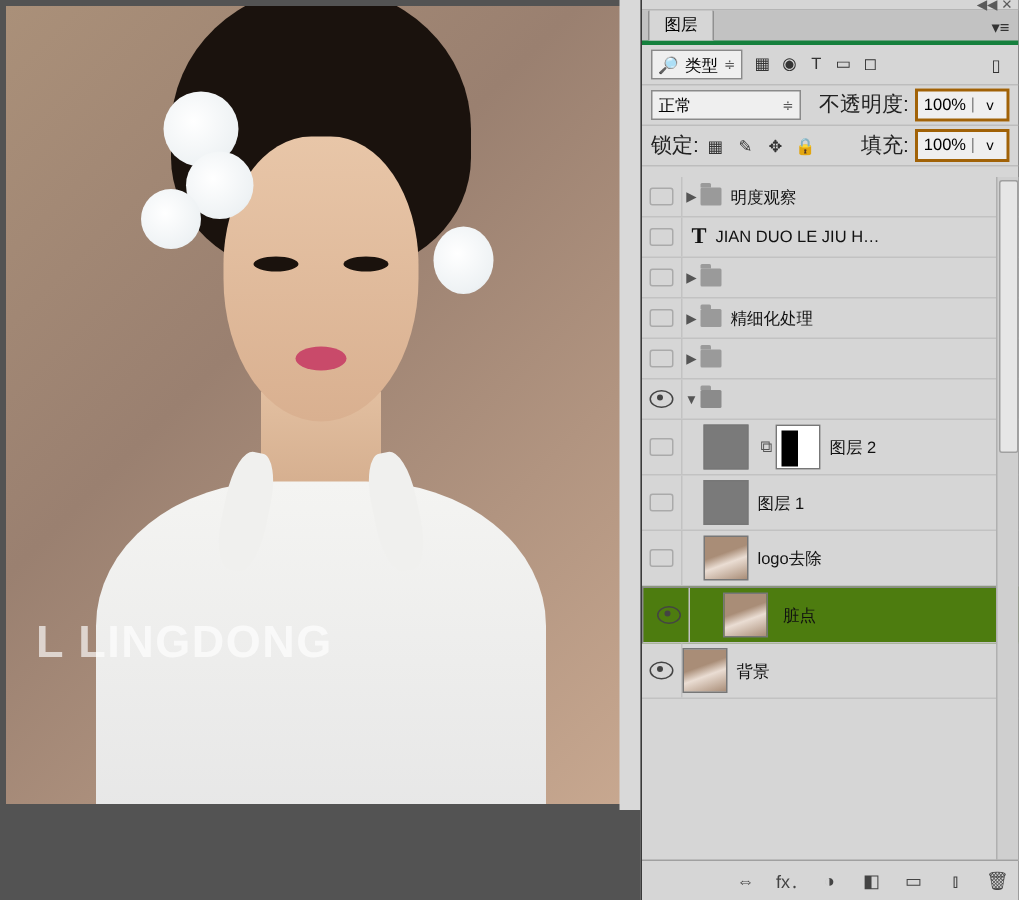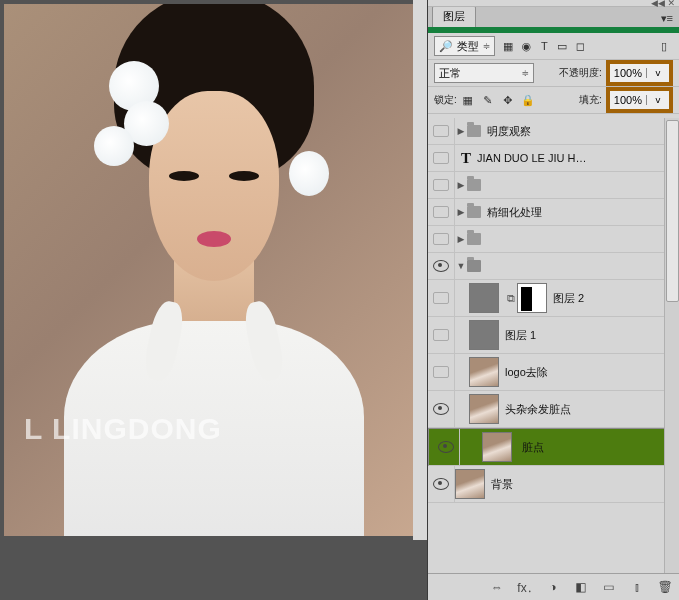--- a/index.html
+++ b/index.html
@@ -22,30 +22,30 @@
   .f1{left:55px;top:60px;width:50px;height:50px}
   .f2{left:70px;top:100px;width:45px;height:45px}
   .f3{left:40px;top:125px;width:40px;height:40px}
   .f4{left:235px;top:150px;width:40px;height:45px}
   .wm{position:absolute;left:20px;bottom:90px;color:rgba(255,255,255,0.65);font-size:30px;font-weight:700;letter-spacing:1px;font-family:Arial,sans-serif}
   .scrollbar{position:absolute;right:0;top:0;bottom:0;width:14px;background:#d9d9d9}
   
   #panel{position:absolute;right:0;top:0;width:252px;height:600px;background:#d6d6d6;border-left:1px solid #3a3a3a;box-sizing:border-box}
   .panel-top{height:6px;background:#d6d6d6;border-bottom:1px solid #b5b5b5;position:relative}
   .ctrls{position:absolute;right:4px;top:-2px;font-size:9px;color:#5a5a5a}
-  .tabbar{display:flex;height:20px;background:#c2c2c2;border-bottom:6px solid #15803d;align-items:end}
+  .tabbar{display:flex;height:20px;background:#c2c2c2;border-bottom:3px solid #15803d;align-items:end}
   .tab{padding:3px 10px;background:#d6d6d6;border:1px solid #909090;border-bottom:none;margin-left:4px;border-radius:3px 3px 0 0;font-size:11px}
   .opticon{margin-left:auto;margin-right:4px;font-size:11px;color:#333;padding:2px}
   .row{display:flex;align-items:center;height:26px;padding:0 6px;gap:4px;border-bottom:1px solid #bdbdbd}
   .sel{display:flex;align-items:center;border:1px solid #8a8a8a;background:#efefef;height:18px;padding:0 4px;font-size:11px;gap:4px}
   .caret{font-size:9px;color:#555}
   .ibtn{width:18px;height:18px;display:inline-flex;align-items:center;justify-content:center;color:#333}
-  .lbl{font-size:10px;color:#222}
+  .lbl{font-size:14px;color:#222}
   .sep{flex:1}
-  .numbox{display:flex;align-items:center;border:4px solid #a16207;background:#efefef;height:18px;font-size:11px}
+  .numbox{display:flex;align-items:center;border:2px solid #a16207;background:#efefef;height:18px;font-size:11px}
   .numbox span{padding:0 4px}
   .numbox .cbtn{border-left:1px solid #8a8a8a;width:14px;text-align:center;font-size:9px}
   .lockicn{display:inline-flex;gap:6px;align-items:center}
   .lockicn i{font-style:normal;width:14px;text-align:center;color:#333}
   
   .layers{position:absolute;top:118px;left:0;right:0;bottom:26px;overflow:hidden;background:#d6d6d6}
   .lrow{display:flex;align-items:center;height:26px;border-bottom:1px solid #c2c2c2;font-size:11px;color:#111}
   .lrow.tall{height:36px}
   .lrow.sel{background:#4d7c0f}
   .vis{width:26px;height:100%;display:flex;align-items:center;justify-content:center;border-right:1px solid #c2c2c2}
@@ -214,28 +214,20 @@
           <div class="lname">图层 1</div>
         </div>
         <div class="lrow tall">
           <div class="vis">
             <div class="emptyeye"></div>
           </div>
           <div class="indent"></div>
           <div class="thumb img"></div>
           <div class="lname">logo去除</div>
         </div>
-        <div class="lrow tall">
-          <div class="vis">
-            <div class="eye"></div>
-          </div>
-          <div class="indent"></div>
-          <div class="thumb img"></div>
-          <div class="lname">头杂余发脏点</div>
-        </div>
         <div class="lrow tall sel">
           <div class="vis">
             <div class="eye"></div>
           </div>
           <div class="indent"></div>
           <div class="thumb img"></div>
           <div class="lname">脏点</div>
         </div>
         <div class="lrow tall">
           <div class="vis">

